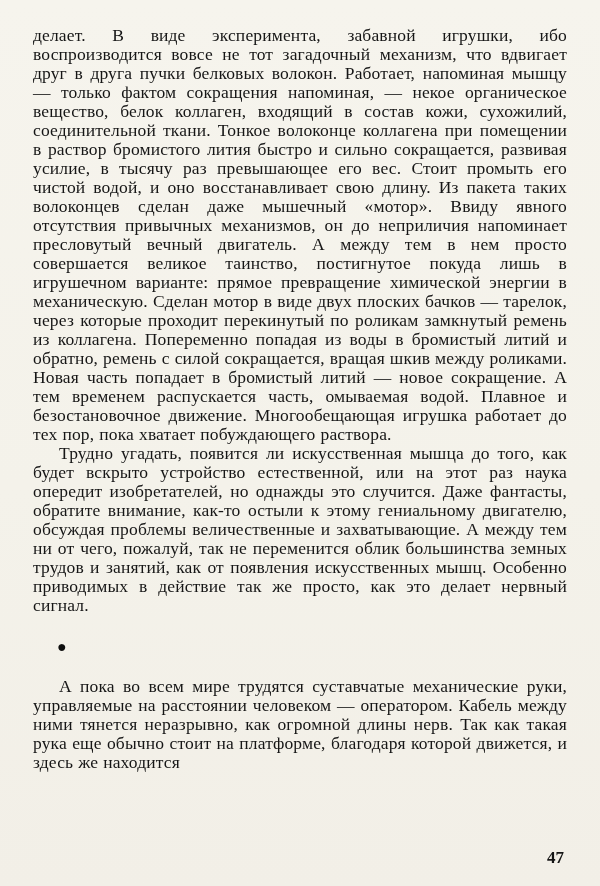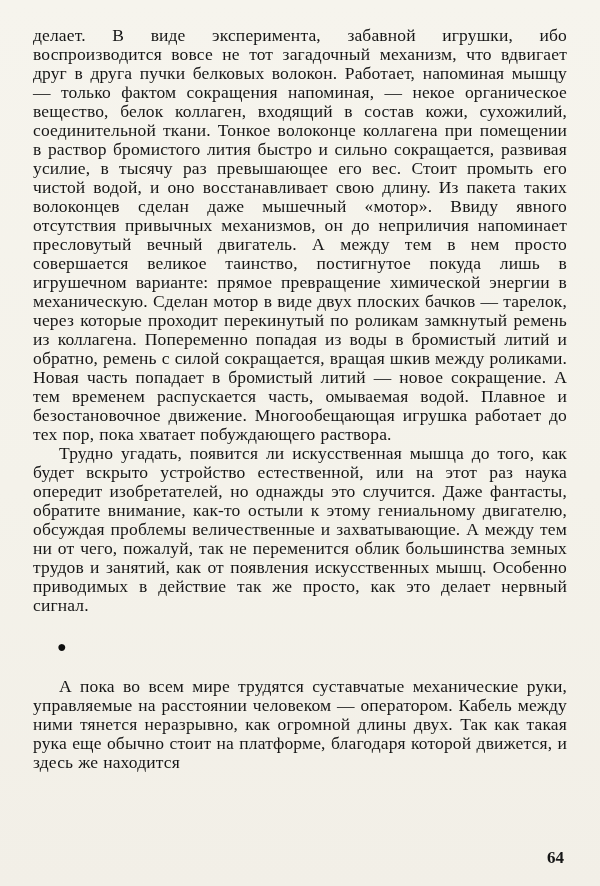--- a/index.html
+++ b/index.html
@@ -57,16 +57,16 @@
 </head>
 <body>
 
 <div class="page">
   <div class="text-block">
     <p class="para">делает. В виде эксперимента, забавной игрушки, ибо воспроизводится вовсе не тот загадочный механизм, что вдвигает друг в друга пучки белковых волокон. Работает, напоминая мышцу — только фактом сокращения напоминая, — некое органическое вещество, белок коллаген, входящий в состав кожи, сухожилий, соединительной ткани. Тонкое волоконце коллагена при помещении в раствор бромистого лития быстро и сильно сокращается, развивая усилие, в тысячу раз превышающее его вес. Стоит промыть его чистой водой, и оно восстанавливает свою длину. Из пакета таких волоконцев сделан даже мышечный «мотор». Ввиду явного отсутствия привычных механизмов, он до неприличия напоминает пресловутый вечный двигатель. А между тем в нем просто совершается великое таинство, постигнутое покуда лишь в игрушечном варианте: прямое превращение химической энергии в механическую. Сделан мотор в виде двух плоских бачков — тарелок, через которые проходит перекинутый по роликам замкнутый ремень из коллагена. Попеременно попадая из воды в бромистый литий и обратно, ремень с силой сокращается, вращая шкив между роликами. Новая часть попадает в бромистый литий — новое сокращение. А тем временем распускается часть, омываемая водой. Плавное и безостановочное движение. Многообещающая игрушка работает до тех пор, пока хватает побуждающего раствора.</p>
     <p class="para indent">Трудно угадать, появится ли искусственная мышца до того, как будет вскрыто устройство естественной, или на этот раз наука опередит изобретателей, но однажды это случится. Даже фантасты, обратите внимание, как-то остыли к этому гениальному двигателю, обсуждая проблемы величественные и захватывающие. А между тем ни от чего, пожалуй, так не переменится облик большинства земных трудов и занятий, как от появления искусственных мышц. Особенно приводимых в действие так же просто, как это делает нервный сигнал.</p>
     <div class="separator">
       <span class="bullet">●</span>
     </div>
-    <p class="para indent">А пока во всем мире трудятся суставчатые механические руки, управляемые на расстоянии человеком — оператором. Кабель между ними тянется неразрывно, как огромной длины двух. Так как такая рука еще обычно стоит на платформе, благодаря которой движется, и здесь же находится</p>
+    <p class="para indent">А пока во всем мире трудятся суставчатые механические руки, управляемые на расстоянии человеком — оператором. Кабель между ними тянется неразрывно, как огромной длины нерв. Так как такая рука еще обычно стоит на платформе, благодаря которой движется, и здесь же находится</p>
   </div>
-  <div class="page-number">64</div>
+  <div class="page-number">47</div>
 </div>
 
 </body></html>

